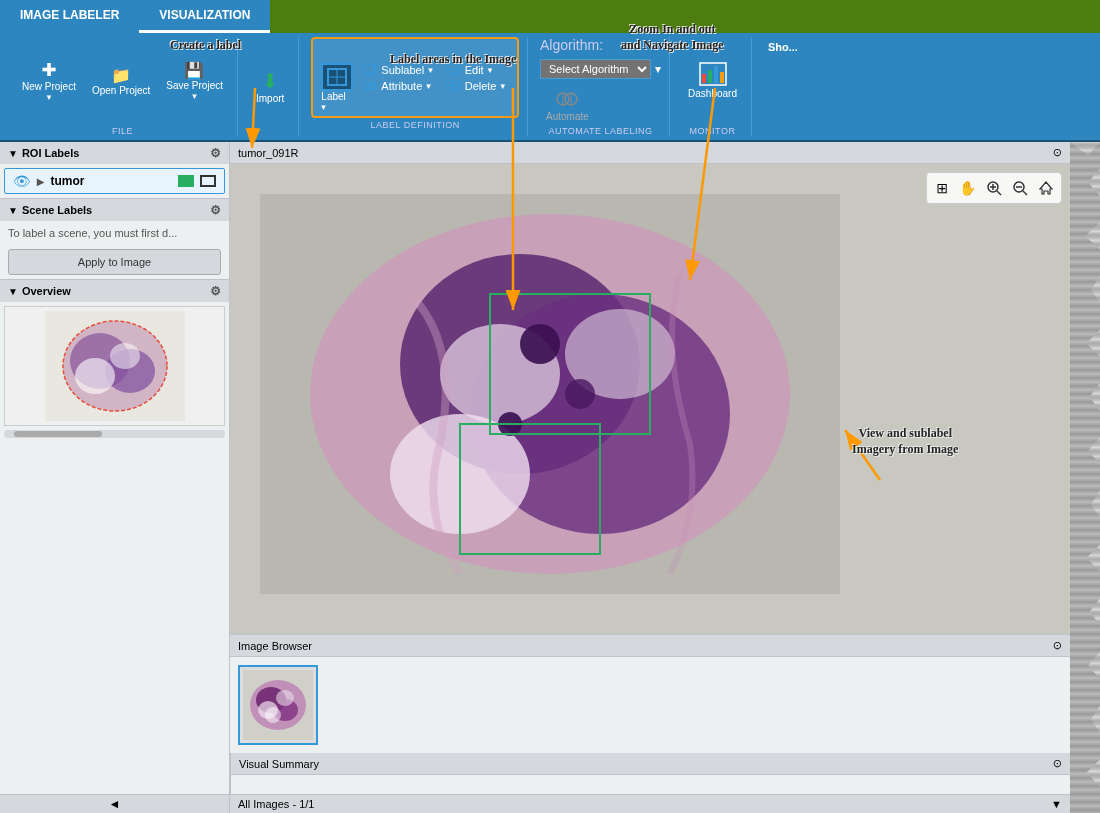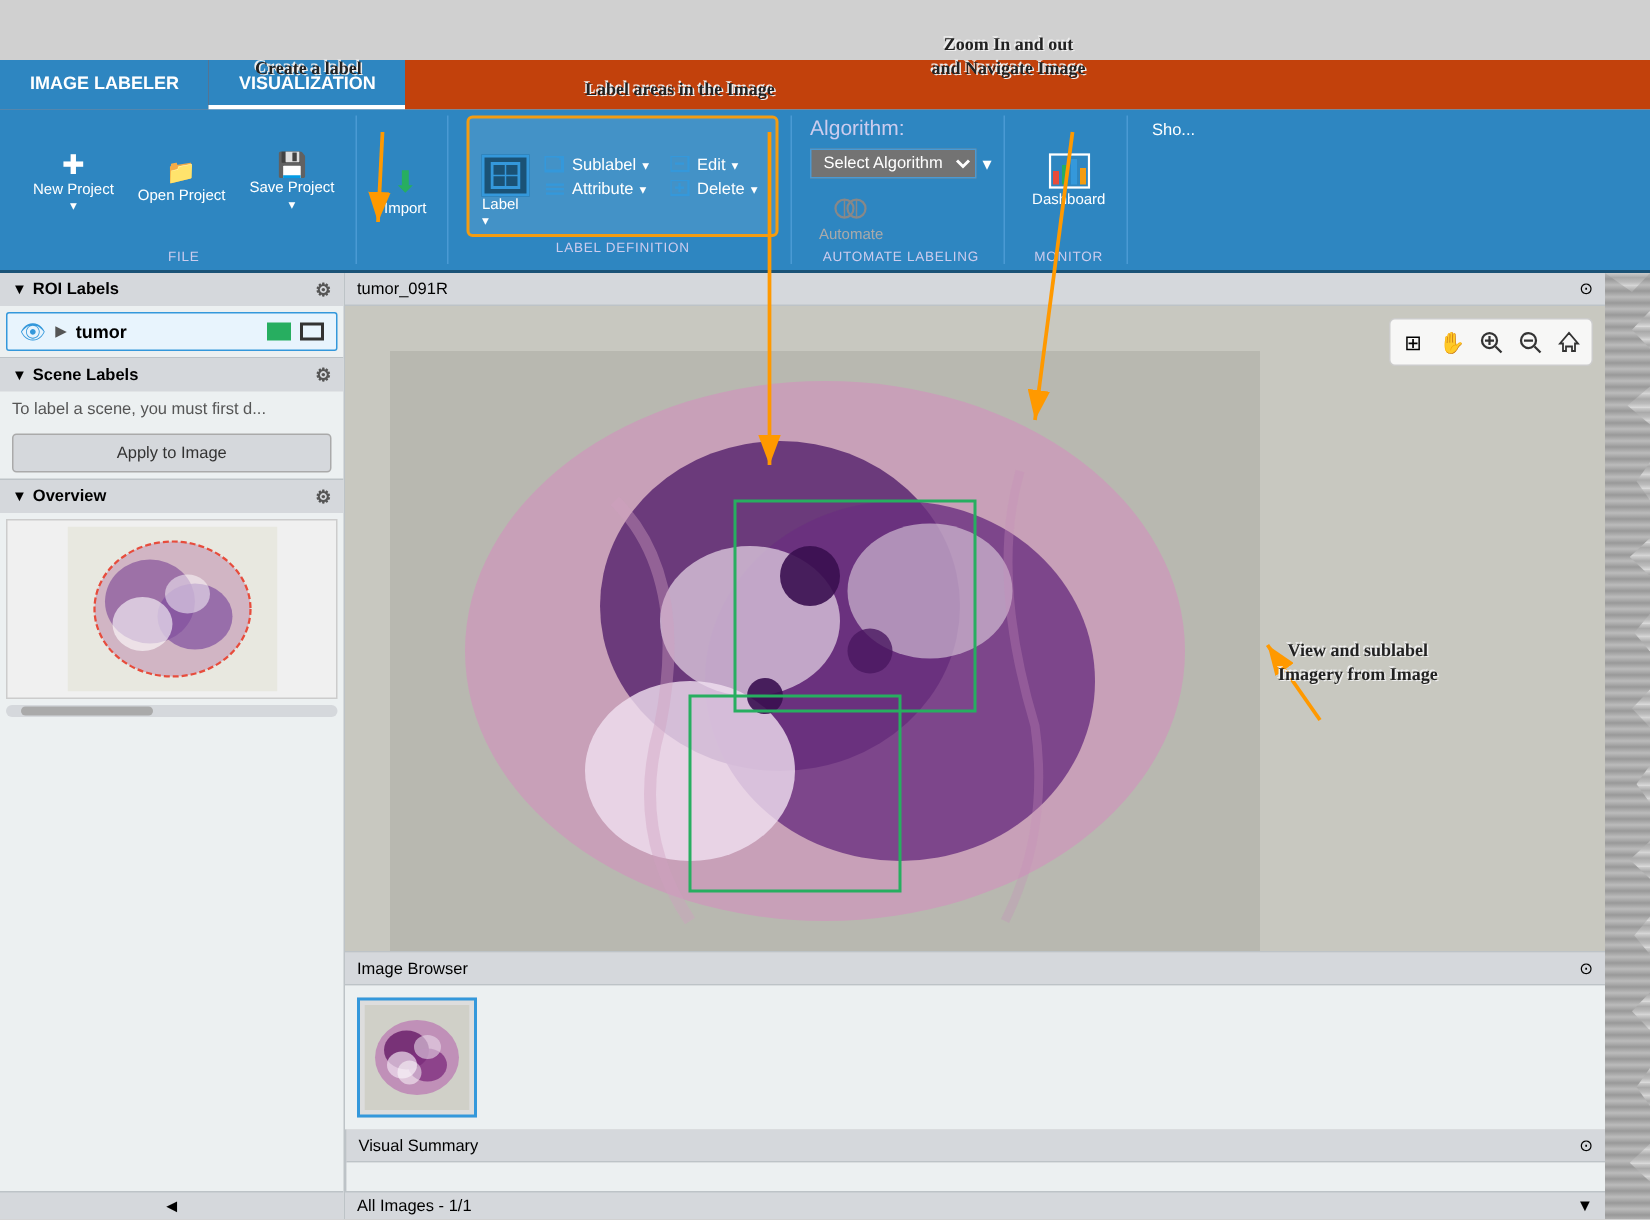--- a/index.html
+++ b/index.html
@@ -1,21 +1,21 @@
 <!DOCTYPE html>
 <html><head>
   <meta charset="utf-8">
   <style>
     * { box-sizing: border-box; margin: 0; padding: 0; }
     body { font-family: Arial, sans-serif; font-size: 12px; background: #d0d0d0; width: 1100px; height: 813px; overflow: hidden; position: relative; }
 
     
     .app-container { display: flex; flex-direction: column; height: 813px; width: 1100px; position: relative; }
 
-    .tab-bar { display: flex; background: #c2410c; padding: 0; margin-top: 40px; }
+    .tab-bar { display: flex; background: #4d7c0f; padding: 0; }
     .tab { padding: 8px 20px; font-size: 12px; font-weight: bold; cursor: pointer; border: none; }
     .tab-inactive { background: #2e86c1; color: white; }
     .tab-active { background: #2e86c1; color: white; border-bottom: 3px solid #fff; }
 
     .ribbon { background: #2e86c1; display: flex; align-items: stretch; padding: 4px 8px; gap: 4px; border-bottom: 2px solid #1a5276; }
 
     .ribbon-section { display: flex; flex-direction: column; align-items: center; border-right: 1px solid #4a9ad4; padding: 0 8px; }
     .ribbon-section:last-child { border-right: none; }
     .ribbon-section-label { font-size: 9px; color: #cce; margin-top: 2px; text-align: center; letter-spacing: 0.5px; text-transform: uppercase; }
 
@@ -260,21 +260,21 @@
             <rect x="15" y="4" width="4" height="17" fill="#3498db"></rect>
             <rect x="21" y="10" width="4" height="11" fill="#f39c12"></rect>
           </svg>
           <span>Dashboard</span>
         </div>
       </div>
       <div class="ribbon-section-label">MONITOR</div>
     </div>
 
     <div class="ribbon-section">
-      <div style="color:white; font-size:11px; padding: 4px;">Sho...</div>
+      <div style="color:white; font-size:11px; padding: 4px; font-weight: bold;">Sho...</div>
     </div>
   </div>
 
   <div class="main-area">
 
     <div class="left-panel">
 
       <div class="panel-section">
         <div class="panel-header">
           <div class="panel-header-left">

